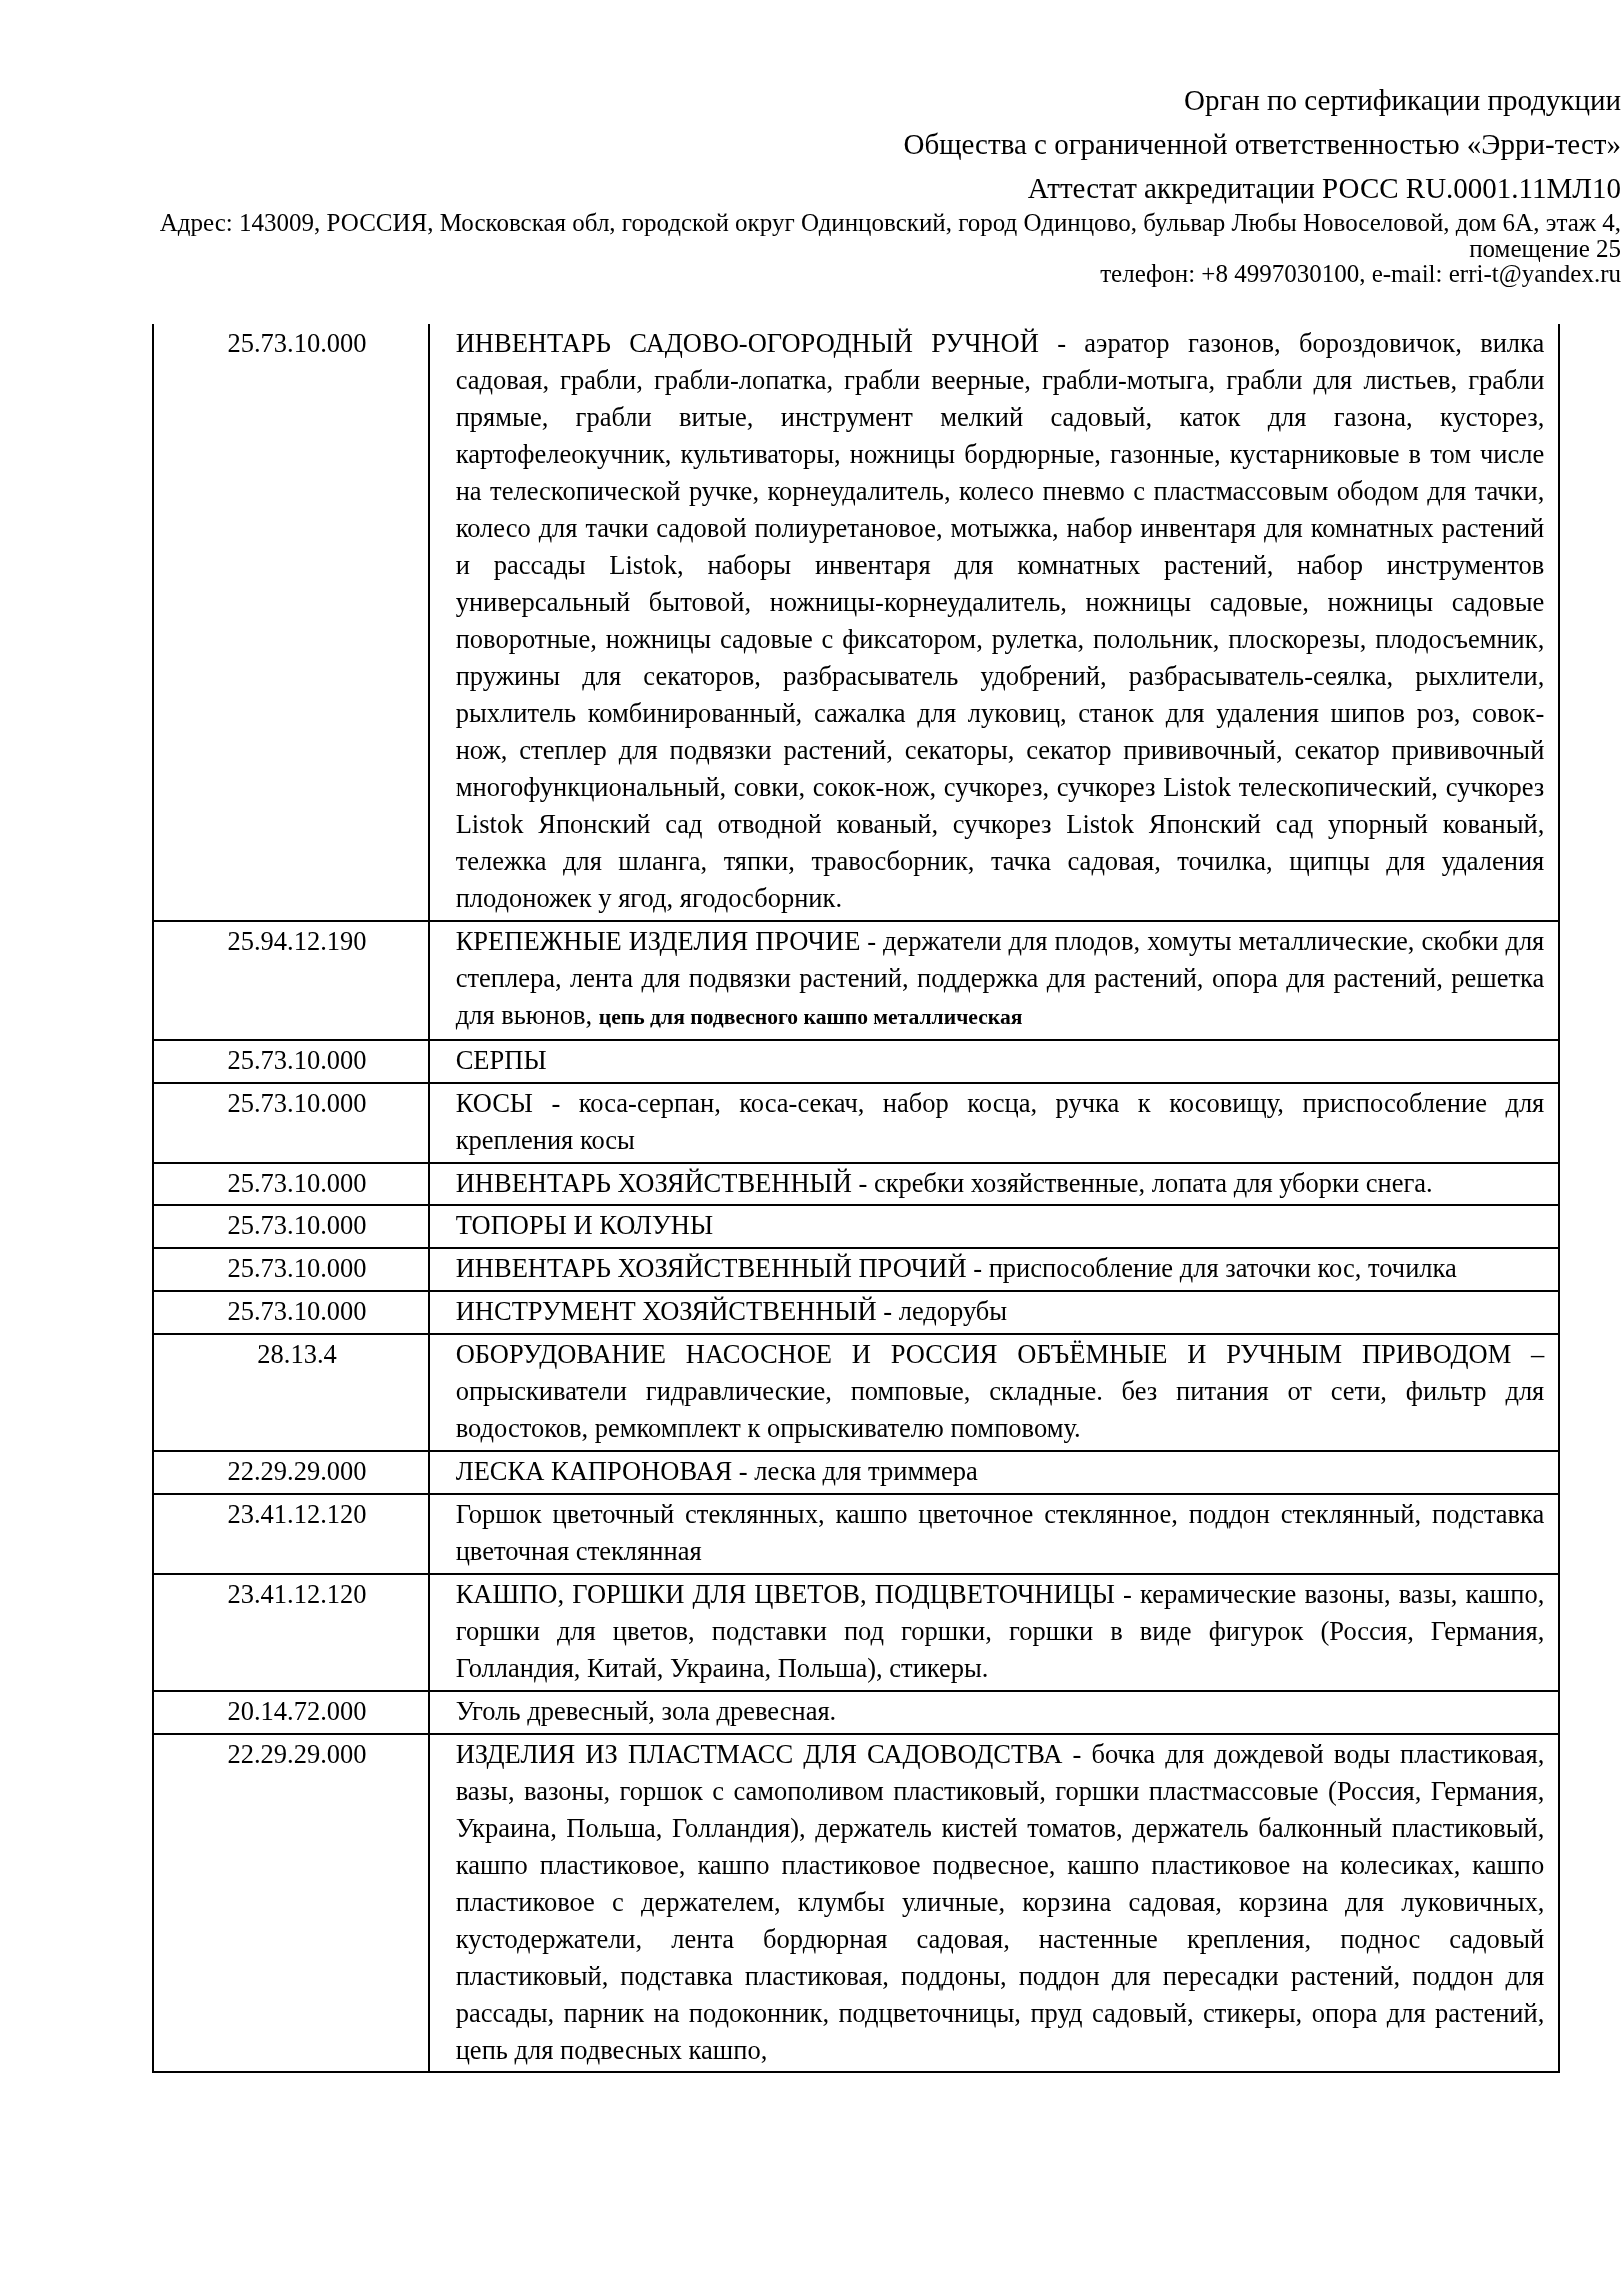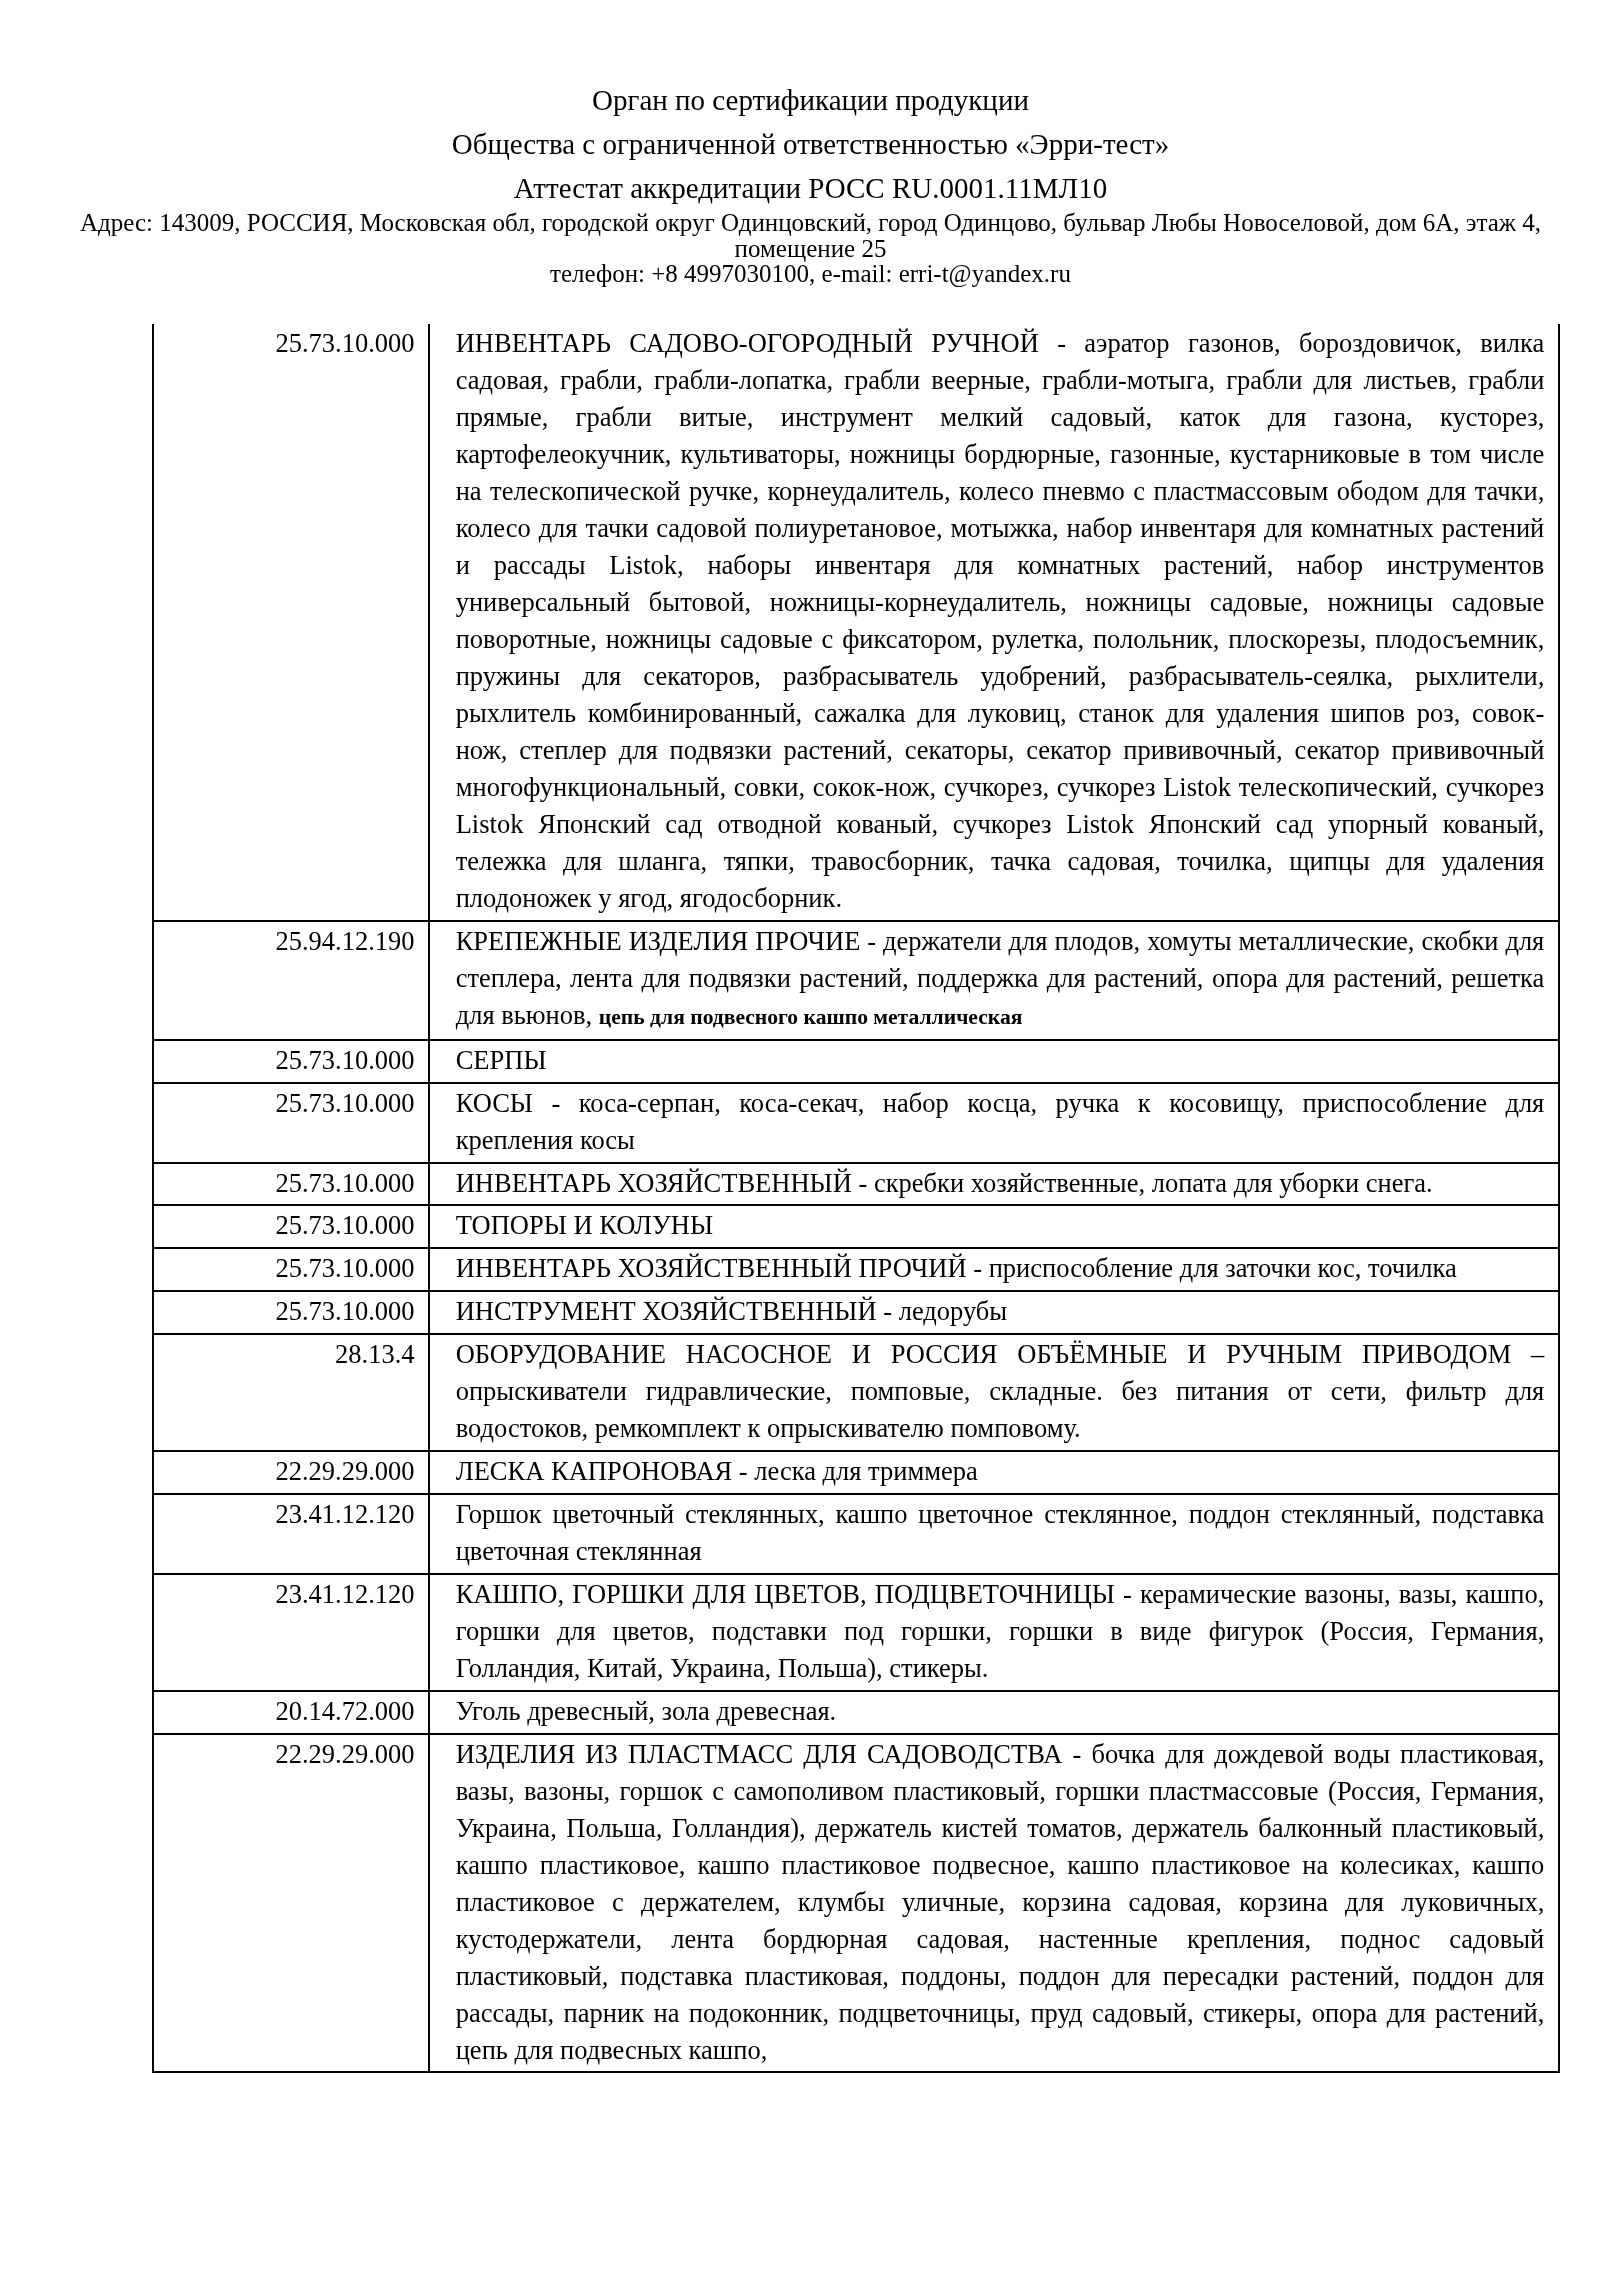--- a/index.html
+++ b/index.html
@@ -10,41 +10,41 @@
     color: #000000;
     font-family: "Liberation Serif", "DejaVu Serif", serif;
     position: relative;
     overflow: hidden;
   }
   .doc-header {
     position: absolute;
     top: 78px;
     left: 0;
     width: 100%;
-    text-align: center;
+    text-align: right;
   }
   .h-main { font-size: 29px; line-height: 44px; white-space: nowrap; }
   .h-sub  { font-size: 25px; line-height: 25.5px; }
   .cert-table {
     position: absolute;
     top: 324px;
     left: 152px;
     width: 1408px;
     border-collapse: collapse;
     table-layout: fixed;
   }
   .cert-table td {
     border: 2.9px solid #000000;
     vertical-align: top;
     font-size: 26.5px;
     line-height: 37px;
     padding: 1px 13.7px 2.9px 25.5px;
   }
   .cert-table tr:first-child td { border-top: none; }
-  .code-cell { width: 235px; padding: 1px 5.9px 2.9px 16.7px; text-align: right; }
+  .code-cell { width: 235px; padding: 1px 5.9px 2.9px 16.7px; text-align: center; }
   .desc-cell { text-align: justify; margin-top: 7px; }
   .seg-title  { }
   .seg-normal { }
   .seg-small  { font-size: 21.6px; font-weight: bold; }
 </style>
 </head>
 <body>
 
 <div>
 

